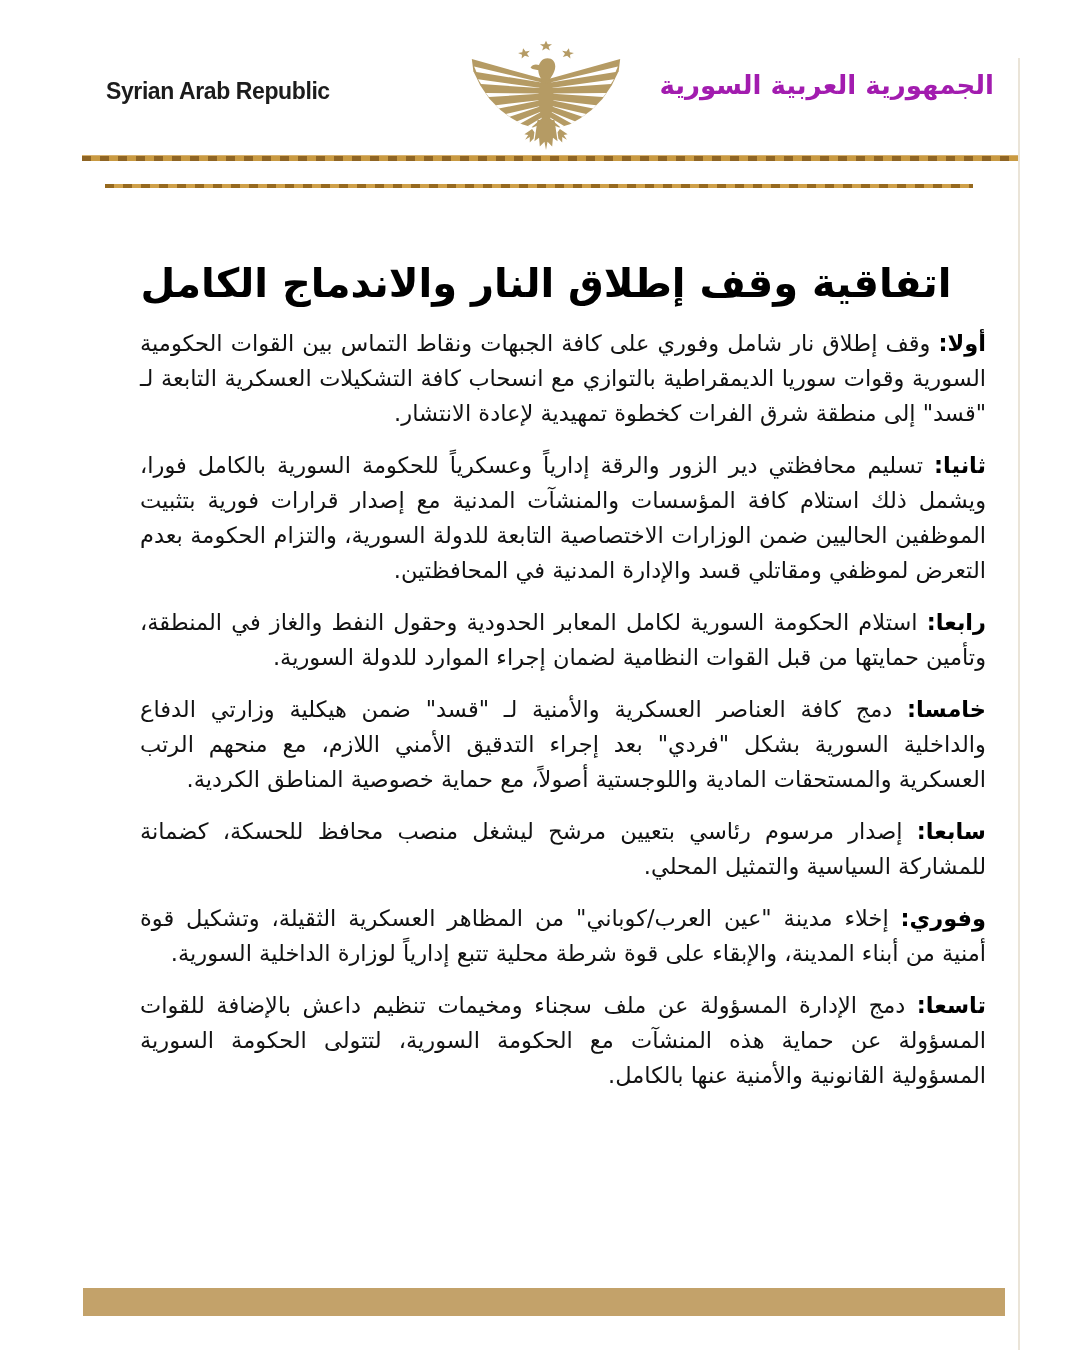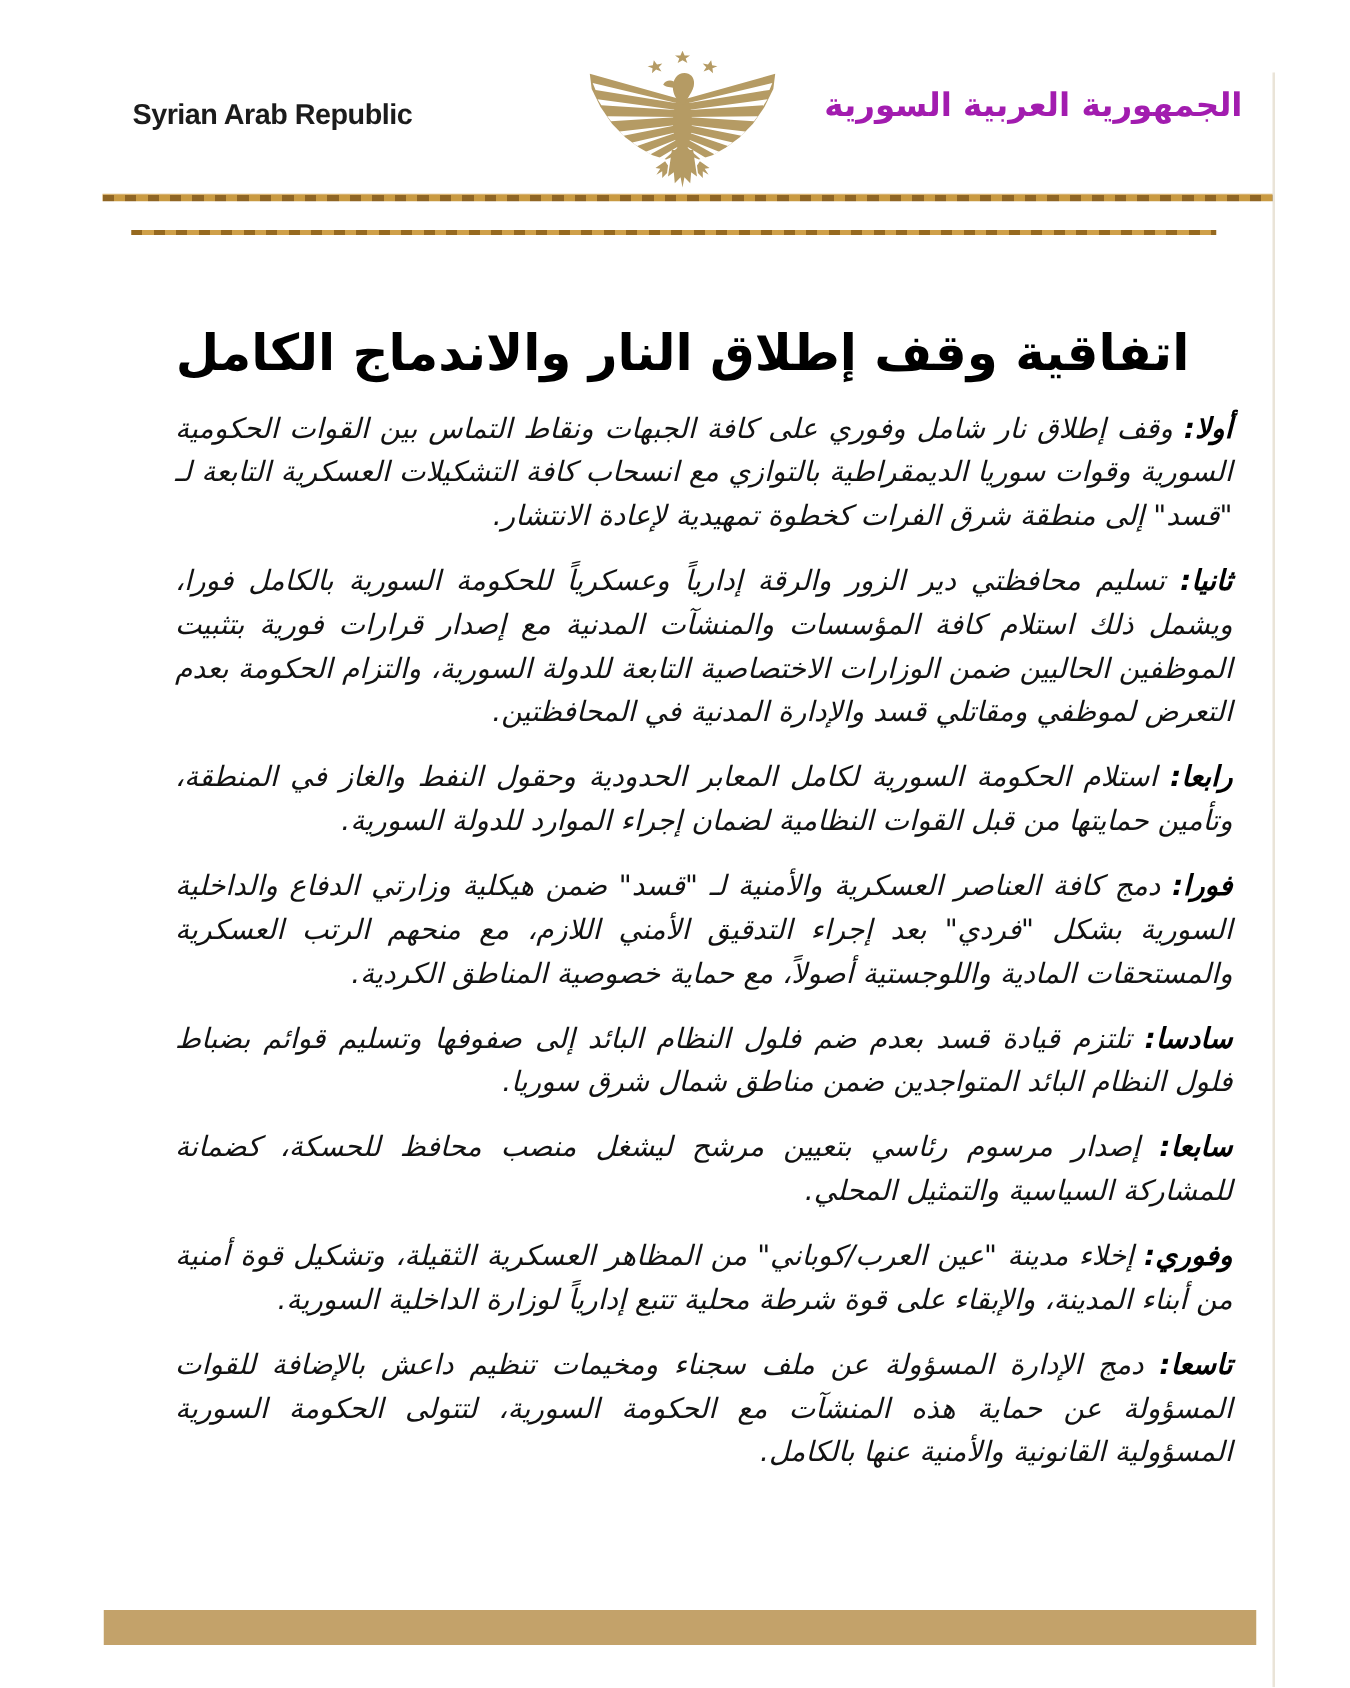--- a/index.html
+++ b/index.html
@@ -40,21 +40,21 @@
   .doc-title {
     position:absolute; top:233px; left:0; right:0;
     text-align:center; direction:rtl;
     font-size:40px; font-weight:800; color:#000;
   }
   .clauses {
     position:absolute; top:326px; right:96px; width:846px;
     direction:rtl; text-align:justify;
     font-size:22.5px; line-height:35px; color:#121212;
   }
-  .clause { margin:0 0 17px 0;font-style:italic; }
+  .clause { margin:0 0 17px 0; }
   .clause .lead { font-weight:800; color:#000; }
   
   .footer-bar {
     position:absolute; left:73px; top:1288px; width:922px; height:28px;
     background:#c3a26a;
   }
 </style>
 </head>
 <body>
 
@@ -98,22 +98,21 @@
   <div class="rule-top"></div>
   <div class="rule-bottom"></div>
   <div class="scan-edge"></div>
 
   <h1 class="doc-title">اتفاقية وقف إطلاق النار والاندماج الكامل</h1>
 
   <div class="clauses">
       <p class="clause"><b class="lead">أولا:</b><span> وقف إطلاق نار شامل وفوري على كافة الجبهات ونقاط التماس بين القوات الحكومية السورية وقوات سوريا الديمقراطية بالتوازي مع انسحاب كافة التشكيلات العسكرية التابعة لـ "قسد" إلى منطقة شرق الفرات كخطوة تمهيدية لإعادة الانتشار.</span></p>
       <p class="clause"><b class="lead">ثانيا:</b><span> تسليم محافظتي دير الزور والرقة إدارياً وعسكرياً للحكومة السورية بالكامل فورا، ويشمل ذلك استلام كافة المؤسسات والمنشآت المدنية مع إصدار قرارات فورية بتثبيت الموظفين الحاليين ضمن الوزارات الاختصاصية التابعة للدولة السورية، والتزام الحكومة بعدم التعرض لموظفي ومقاتلي قسد والإدارة المدنية في المحافظتين.</span></p>
       <p class="clause"><b class="lead">رابعا:</b><span> استلام الحكومة السورية لكامل المعابر الحدودية وحقول النفط والغاز في المنطقة، وتأمين حمايتها من قبل القوات النظامية لضمان إجراء الموارد للدولة السورية.</span></p>
-      <p class="clause"><b class="lead">فورا:</b><span> دمج كافة العناصر العسكرية والأمنية لـ "قسد" ضمن هيكلية وزارتي الدفاع والداخلية السورية بشكل "فردي" بعد إجراء التدقيق الأمني اللازم، مع منحهم الرتب العسكرية والمستحقات المادية واللوجستية أصولاً، مع حماية خصوصية المناطق الكردية.</span></p>
-      <p class="clause"><b class="lead">سادسا:</b><span> تلتزم قيادة قسد بعدم ضم فلول النظام البائد إلى صفوفها وتسليم قوائم بضباط فلول النظام البائد المتواجدين ضمن مناطق شمال شرق سوريا.</span></p>
+      <p class="clause"><b class="lead">خامسا:</b><span> دمج كافة العناصر العسكرية والأمنية لـ "قسد" ضمن هيكلية وزارتي الدفاع والداخلية السورية بشكل "فردي" بعد إجراء التدقيق الأمني اللازم، مع منحهم الرتب العسكرية والمستحقات المادية واللوجستية أصولاً، مع حماية خصوصية المناطق الكردية.</span></p>
       <p class="clause"><b class="lead">سابعا:</b><span> إصدار مرسوم رئاسي بتعيين مرشح ليشغل منصب محافظ للحسكة، كضمانة للمشاركة السياسية والتمثيل المحلي.</span></p>
       <p class="clause"><b class="lead">وفوري:</b><span> إخلاء مدينة "عين العرب/كوباني" من المظاهر العسكرية الثقيلة، وتشكيل قوة أمنية من أبناء المدينة، والإبقاء على قوة شرطة محلية تتبع إدارياً لوزارة الداخلية السورية.</span></p>
       <p class="clause"><b class="lead">تاسعا:</b><span> دمج الإدارة المسؤولة عن ملف سجناء ومخيمات تنظيم داعش بالإضافة للقوات المسؤولة عن حماية هذه المنشآت مع الحكومة السورية، لتتولى الحكومة السورية المسؤولية القانونية والأمنية عنها بالكامل.</span></p>
     </div>
 
   <div class="footer-bar"></div>
 
 </div>
 
 </body></html>

